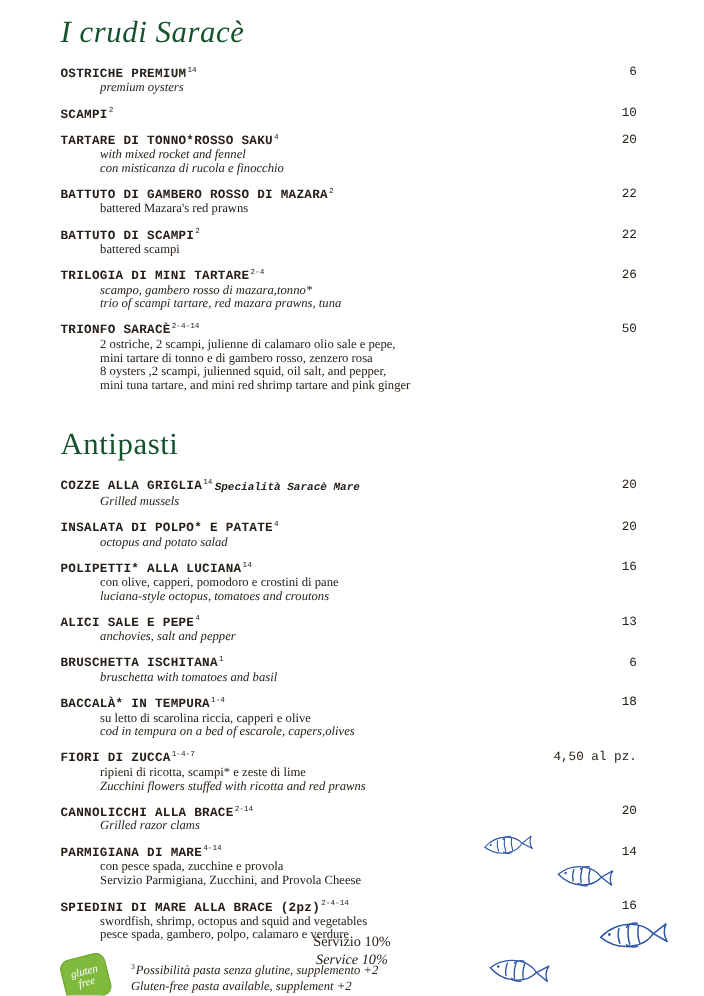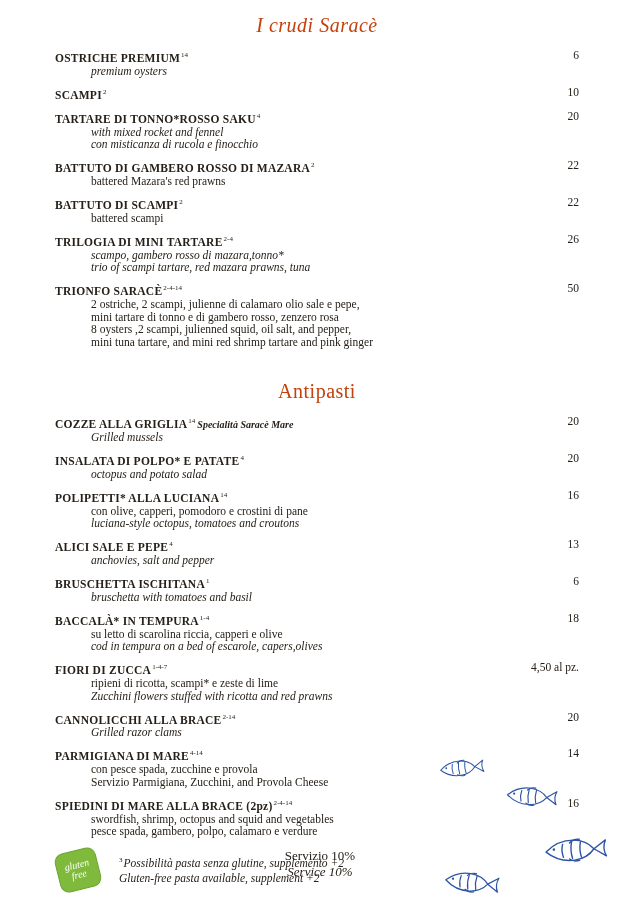--- a/index.html
+++ b/index.html
@@ -10,34 +10,35 @@
     color: #272019;
     position: relative;
     overflow: hidden;
   }
   .menu {
     width: 524px;
     margin-left: 55px;
     padding-top: 10px;
   }
   .section-title {
-    text-align: center;
-    font-size: 20px;
+    text-align: left;
+    font-size: 28px;
     letter-spacing: 0.5px;
     margin: 4px 0 12px 0;
-    color: #c2410c;
+    color: #14532d;
   }
   .section-title.italic { font-style: italic; }
   .section-title + .item { margin-top: 2px; }
   .section-title:not(:first-child) { margin-top: 32px; }
   .item { margin-bottom: 8.5px; }
   .item-head {
     display: flex;
     justify-content: space-between;
-    align-items: flex-start;
+    align-items: center;
+    font-family: Liberation Mono, monospace;
   }
   .item-name {
     font-weight: bold;
     font-size: 11.5px;
     letter-spacing: 0.25px;
     line-height: 13px;
   }
   sup.allergen {
     font-size: 7px;
     font-weight: normal;

